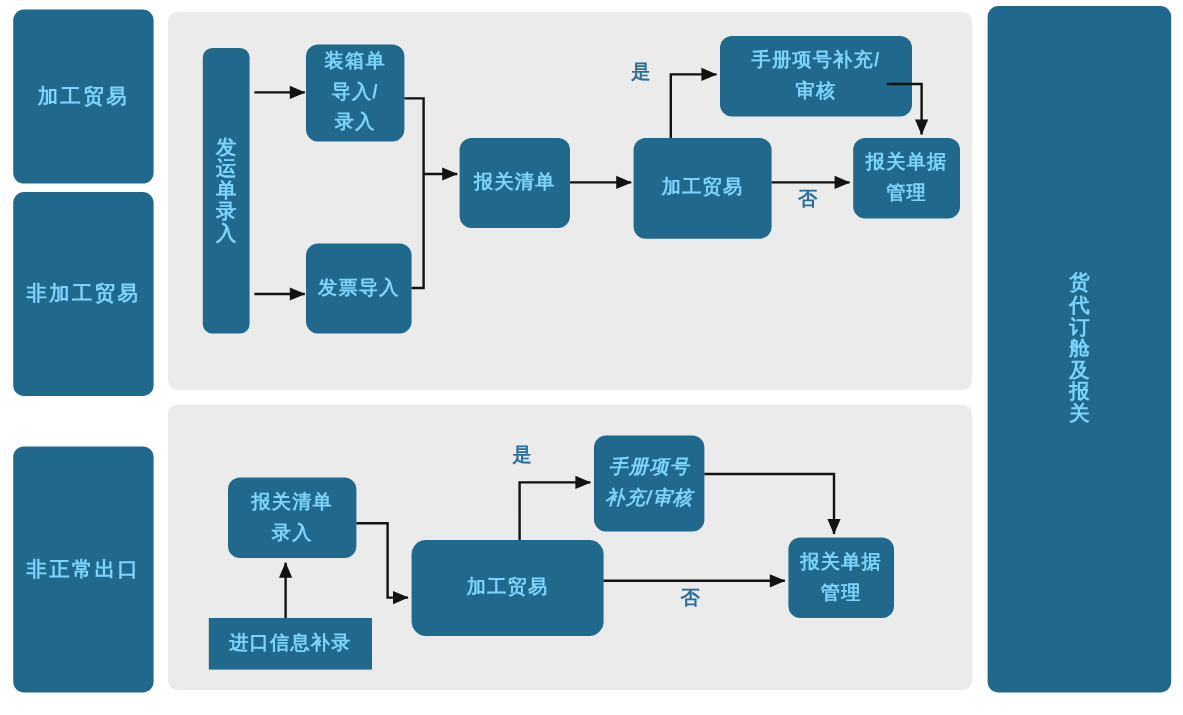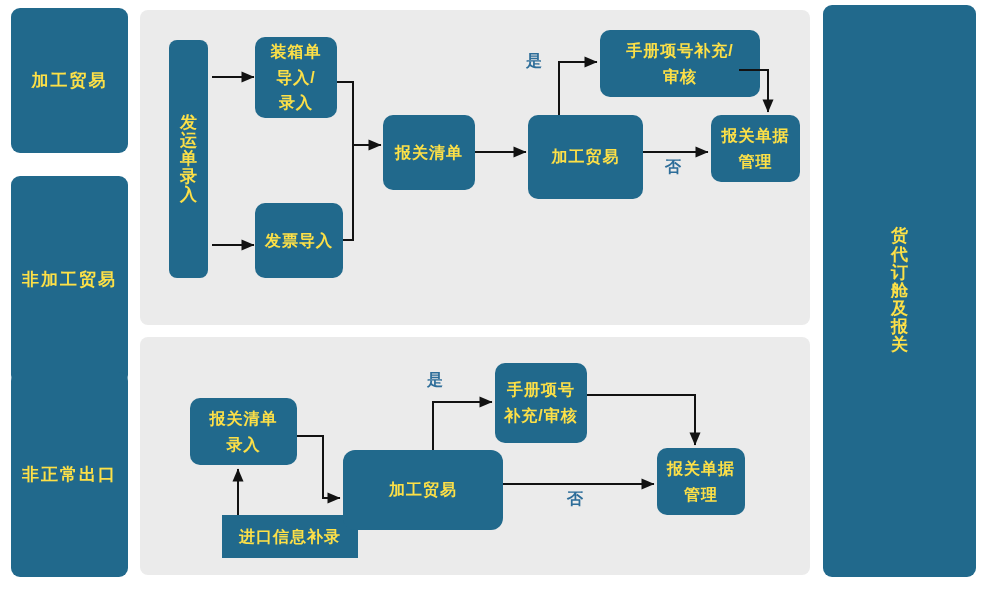--- a/index.html
+++ b/index.html
@@ -4,21 +4,21 @@
 <style>
   html,body { margin:0; padding:0; background:#ffffff; }
   .canvas {
     position:relative; width:986px; height:596px; background:#ffffff;
     font-family:"Liberation Sans", sans-serif; overflow:hidden;
   }
   .panel {
     position:absolute; background:#ebebeb; border-radius:8px;
   }
   .node {
-    position:absolute; background:#21698c; color:#fde047;
+    position:absolute; background:#21698c; color:#7dd3fc;
     display:flex; align-items:center; justify-content:center;
     text-align:center; font-weight:bold; white-space:pre-line;
     box-sizing:border-box;
   }
   .lane { border-radius:9px; font-size:17px; letter-spacing:2px; line-height:1.5; }
   .flow-node { border-radius:10px; font-size:16px; letter-spacing:1px; line-height:1.6; }
   .vtext { letter-spacing:0; line-height:1.07; font-size:17px; }
   .edge-label {
     position:absolute; color:#2d6d99; font-weight:bold; font-size:16px;
     line-height:1; white-space:nowrap;
@@ -29,21 +29,21 @@
 </style>
 </head>
 <body>
 
 <div class="canvas">
 
   <div class="panel" style="left:140px; top:10px; width:670px; height:315px;"></div>
   <div class="panel" style="left:140px; top:337px; width:670px; height:238px;"></div>
 
   <div class="node lane" style="left:11px; top:8px; width:117px; height:145px;">加工贸易</div>
-  <div class="node lane" style="left:11px; top:160px; width:117px; height:208px;margin-top:16px;">非加工贸易</div>
+  <div class="node lane" style="left:11px; top:160px; width:117px; height:170px;">非加工贸易</div>
   <div class="node lane" style="left:11px; top:372px; width:117px; height:205px;">非正常出口</div>
 
   <div class="node lane vtext" style="left:823px; top:5px; width:153px; height:572px;">货
 代
 订
 舱
 及
 报
 关</div>
 
@@ -58,23 +58,23 @@
   <div class="node flow-node" style="left:255px; top:203px; width:88px; height:75px;text-align:right;">发票导入</div>
   <div class="node flow-node" style="left:383px; top:115px; width:92px; height:75px;">报关清单</div>
   <div class="node flow-node" style="left:528px; top:115px; width:115px; height:84px;">加工贸易</div>
   <div class="node flow-node" style="left:600px; top:30px; width:160px; height:67px;">手册项号补充/
 审核</div>
   <div class="node flow-node" style="left:711px; top:115px; width:89px; height:67px;">报关单据
 管理</div>
 
   <div class="node flow-node" style="left:190px; top:398px; width:107px; height:67px;">报关清单
 录入</div>
-  <div class="node flow-node" style="left:174px; top:515px; width:136px; height:43px; border-radius:0;margin-left:48px;">进口信息补录</div>
+  <div class="node flow-node" style="left:174px; top:515px; width:136px; height:43px; border-radius:0;">进口信息补录</div>
   <div class="node flow-node" style="left:343px; top:450px; width:160px; height:80px; border-radius:12px;">加工贸易</div>
-  <div class="node flow-node" style="left:495px; top:363px; width:92px; height:80px;">手册项号
+  <div class="node flow-node" style="left:495px; top:363px; width:92px; height:80px;font-style:italic;">手册项号
 补充/审核</div>
   <div class="node flow-node" style="left:657px; top:448px; width:88px; height:67px;">报关单据
 管理</div>
 
   <div class="edge-label" style="left:526px; top:53px;">是</div>
   <div class="edge-label" style="left:665px; top:159px;">否</div>
   <div class="edge-label" style="left:427px; top:372px;">是</div>
   <div class="edge-label" style="left:567px; top:491px;">否</div>
 
   <svg class="edges" viewBox="0 0 986 596" xmlns="http://www.w3.org/2000/svg">

